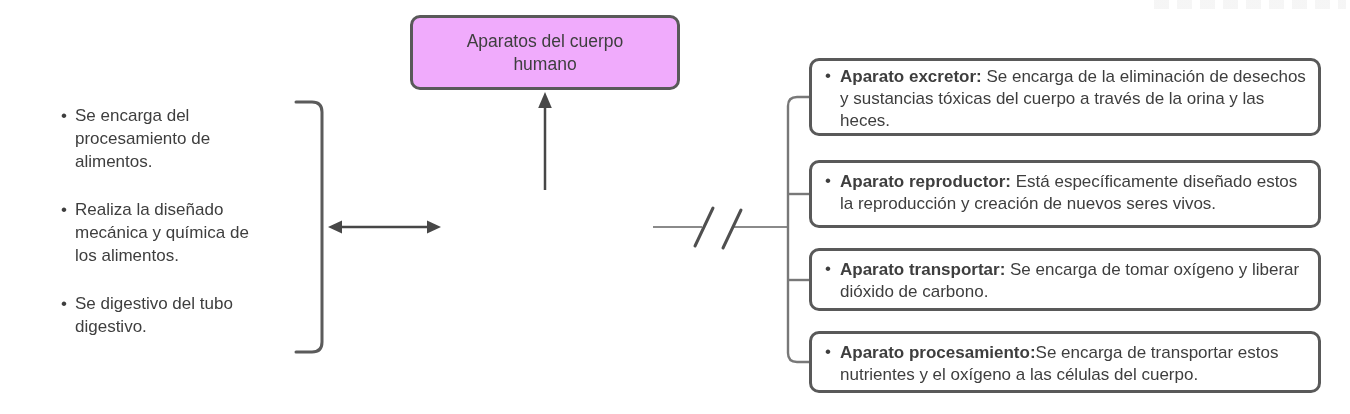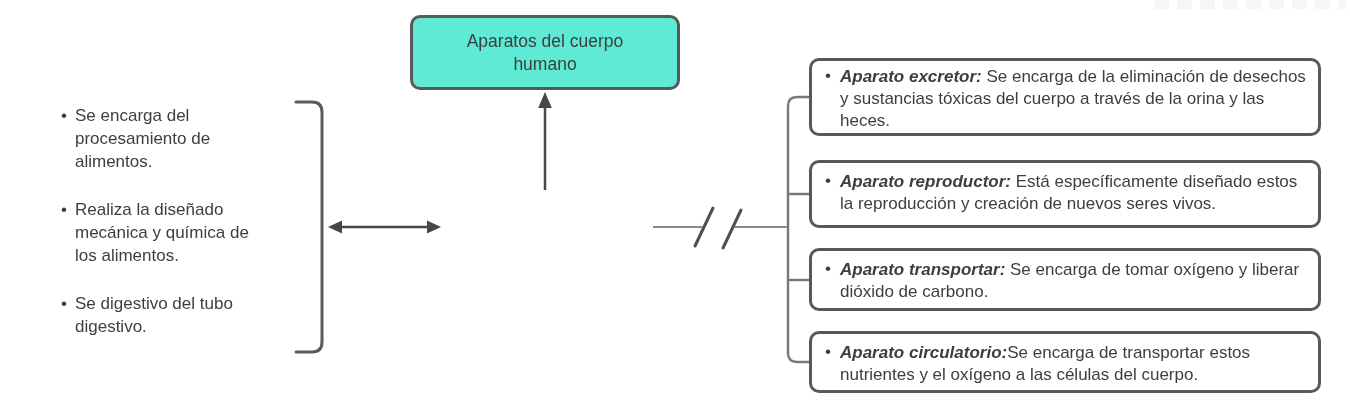--- a/index.html
+++ b/index.html
@@ -18,21 +18,21 @@
   .connectors {
     position: absolute;
     inset: 0;
     width: 1350px;
     height: 414px;
   }
   .node {
     position: absolute;
     border: 3px solid #595959;
     border-radius: 10px;
-    background: #5eead4;
+    background: #f0abfc;
     display: flex;
     align-items: center;
     justify-content: center;
     text-align: center;
     font-size: 17.5px;
     line-height: 23px;
     color: #3e3e3e;
   }
   .node-root {
     left: 410px; top: 15px;
@@ -84,21 +84,21 @@
     position: absolute;
     left: 13px;
     top: 7px;
   }
   .rb-1 { top: 58px;  height: 78px; }
   .rb-1 .rb-text { padding-top: 5px; }
   .rb-1 .rb-text::before { top: 4px; }
   .rb-2 { top: 160px; height: 68px; }
   .rb-3 { top: 248px; height: 63px; }
   .rb-4 { top: 331px; height: 62px; }
-  .rb-title { font-weight: bold; font-style: italic; }
+  .rb-title { font-weight: bold; }
   
   .watermark-remnant {
     position: absolute;
     top: 0; right: 4px;
     width: 192px; height: 9px;
     background: repeating-linear-gradient(90deg,
       #f4f4f4 0px, #f4f4f4 15px,
       transparent 15px, transparent 23px);
     opacity: 0.85;
   }
@@ -156,16 +156,16 @@
 
   <div class="right-box rb-2">
     <div class="rb-text"><span class="rb-title">Aparato reproductor:</span><span> Está específicamente diseñado estos la reproducción y creación de nuevos seres vivos.</span></div>
   </div>
 
   <div class="right-box rb-3">
     <div class="rb-text"><span class="rb-title">Aparato transportar:</span><span> Se encarga de tomar oxígeno y liberar dióxido de carbono.</span></div>
   </div>
 
   <div class="right-box rb-4">
-    <div class="rb-text"><span class="rb-title">Aparato circulatorio:</span><span>Se encarga de transportar estos nutrientes y el oxígeno a las células del cuerpo.</span></div>
+    <div class="rb-text"><span class="rb-title">Aparato procesamiento:</span><span>Se encarga de transportar estos nutrientes y el oxígeno a las células del cuerpo.</span></div>
   </div>
 
 </div>
 
 </body></html>

